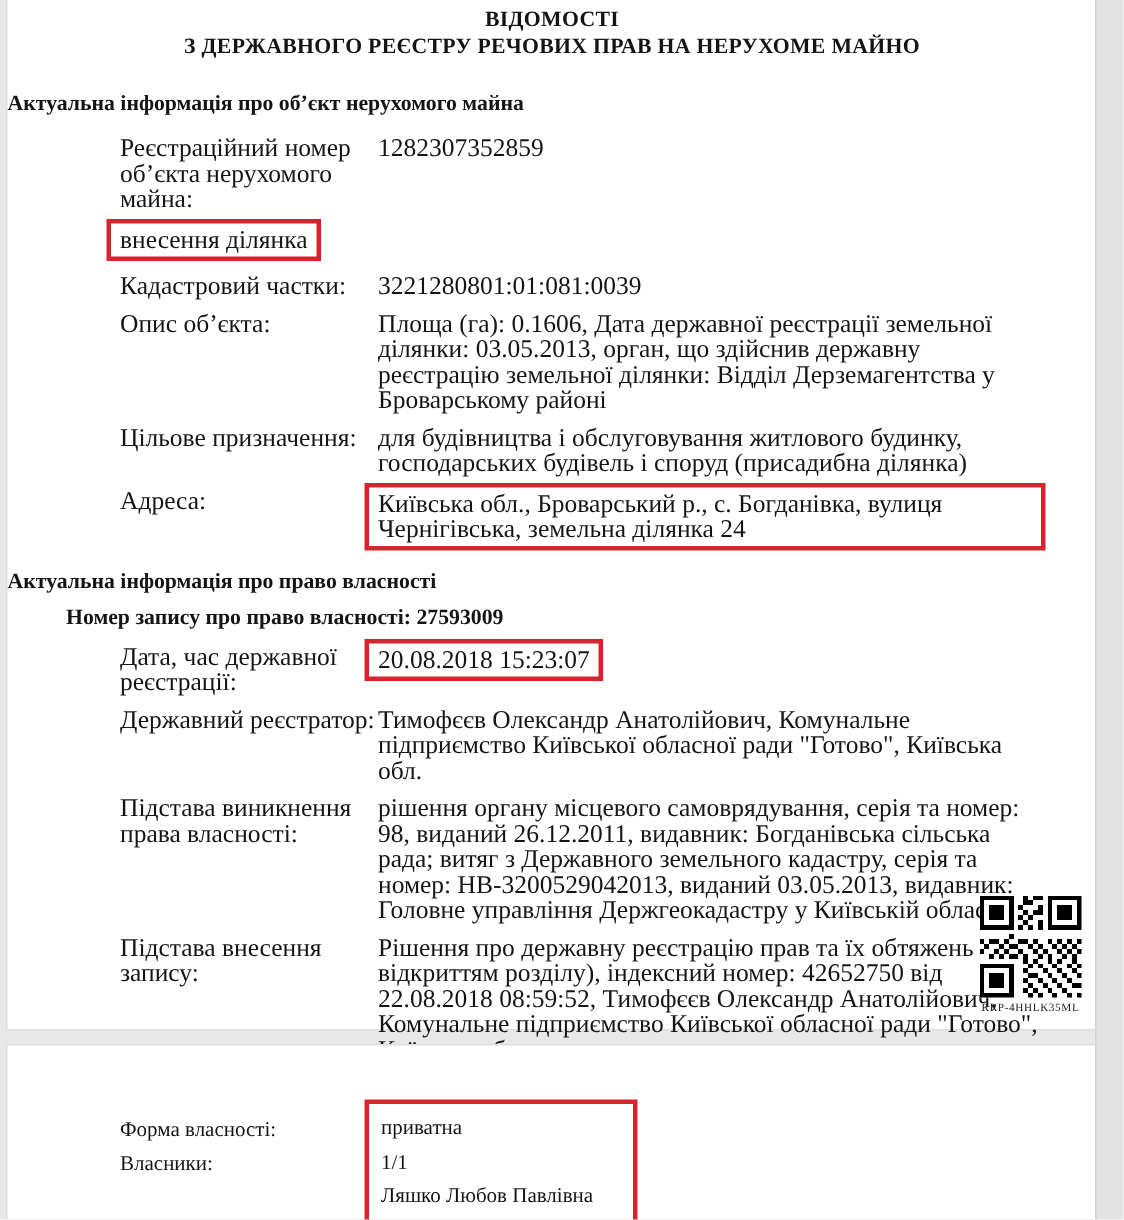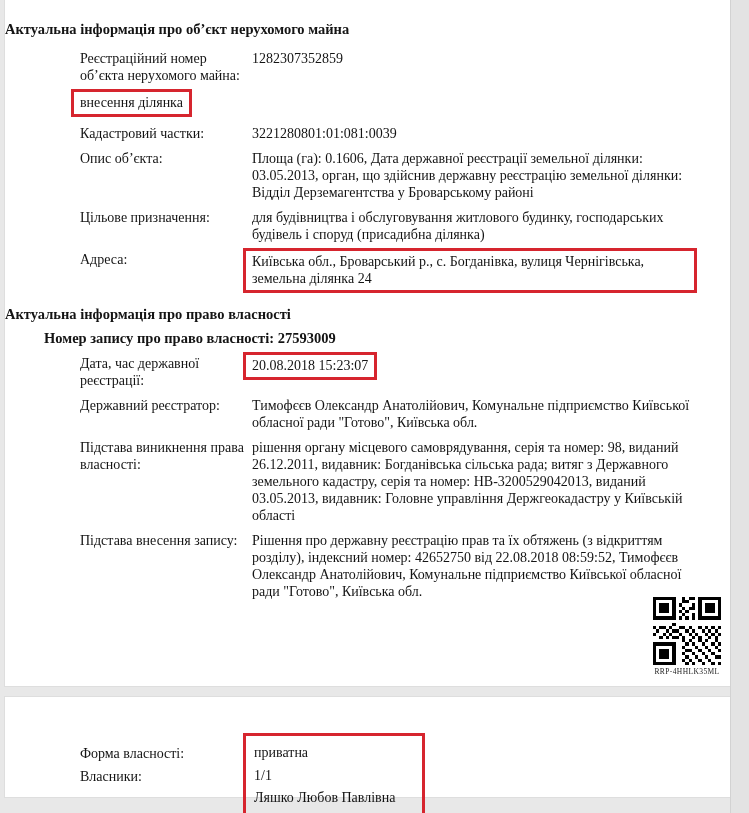--- a/index.html
+++ b/index.html
@@ -11,39 +11,39 @@
     width:749px;height:813px;position:relative;overflow:hidden;
     background:#e8e8e8;
     font-family:"Liberation Serif", serif;
     color:var(--ink);
   }
   .card{
     position:absolute;left:5px;width:726px;background:#ffffff;
     box-shadow:0 0 0 1px #dedede;
   }
   .card-main{top:0;height:686px;}
-  .card-bottom{top:697px;height:100px;}
+  .card-bottom{top:697px;height:116px;}
   .right-strip{
     position:absolute;top:0;right:0;width:18px;height:813px;
     background:#e3e3e3;border-left:1px solid #d2d2d2;
   }
   .doc-title{
     text-align:center;font-weight:bold;font-size:14.5px;line-height:1.22;
     padding-top:5px;letter-spacing:.2px;
   }
   .section-heading{
     text-align:left;font-weight:bold;font-size:14.5px;
   }
   .heading-object{margin-top:21px;margin-bottom:12px;}
   .heading-ownership{margin-top:13px;margin-bottom:7px;}
   .record-number{
     font-weight:bold;font-size:14.5px;padding-left:39px;margin-bottom:8px;
   }
   .rows{padding-left:75px;}
-  .row{display:flex;align-items:flex-start;margin-bottom:8px;font-size:14px;line-height:17px;}
+  .row{display:flex;align-items:flex-start;margin-bottom:8px;font-size:17px;line-height:17px;}
   .row .label{width:172px;flex:0 0 172px;}
   .row .value{width:445px;}
   .red-box{
     display:inline-block;border:3px solid var(--red);
     padding:2px 6px 3px 6px;margin-left:-9px;margin-top:-3px;
   }
   .qr-block{
     position:absolute;right:8px;bottom:10px;width:72px;text-align:center;
   }
   .qr-block svg{width:68px;height:68px;display:block;margin:0 auto;}
@@ -55,20 +55,24 @@
   .owner-values-box{
     border:3px solid var(--red);padding:6px 10px 8px 8px;min-width:158px;margin-left:-9px;
   }
   .owner-values-box div{height:22.5px;line-height:22.5px;}
 </style>
 </head>
 <body>
 
 <div class="card card-main">
 
+  <div class="doc-title">
+    <div>ВІДОМОСТІ</div>
+    <div>З ДЕРЖАВНОГО РЕЄСТРУ РЕЧОВИХ ПРАВ НА НЕРУХОМЕ МАЙНО</div>
+  </div>
 
   <div class="section-heading heading-object">Актуальна інформація про об’єкт нерухомого майна</div>
 
   <div class="rows">
     <div class="row">
       <div class="label">Реєстраційний номер об’єкта нерухомого майна:</div>
       <div class="value">1282307352859</div>
     </div>
     <div class="row">
       <div class="value">

